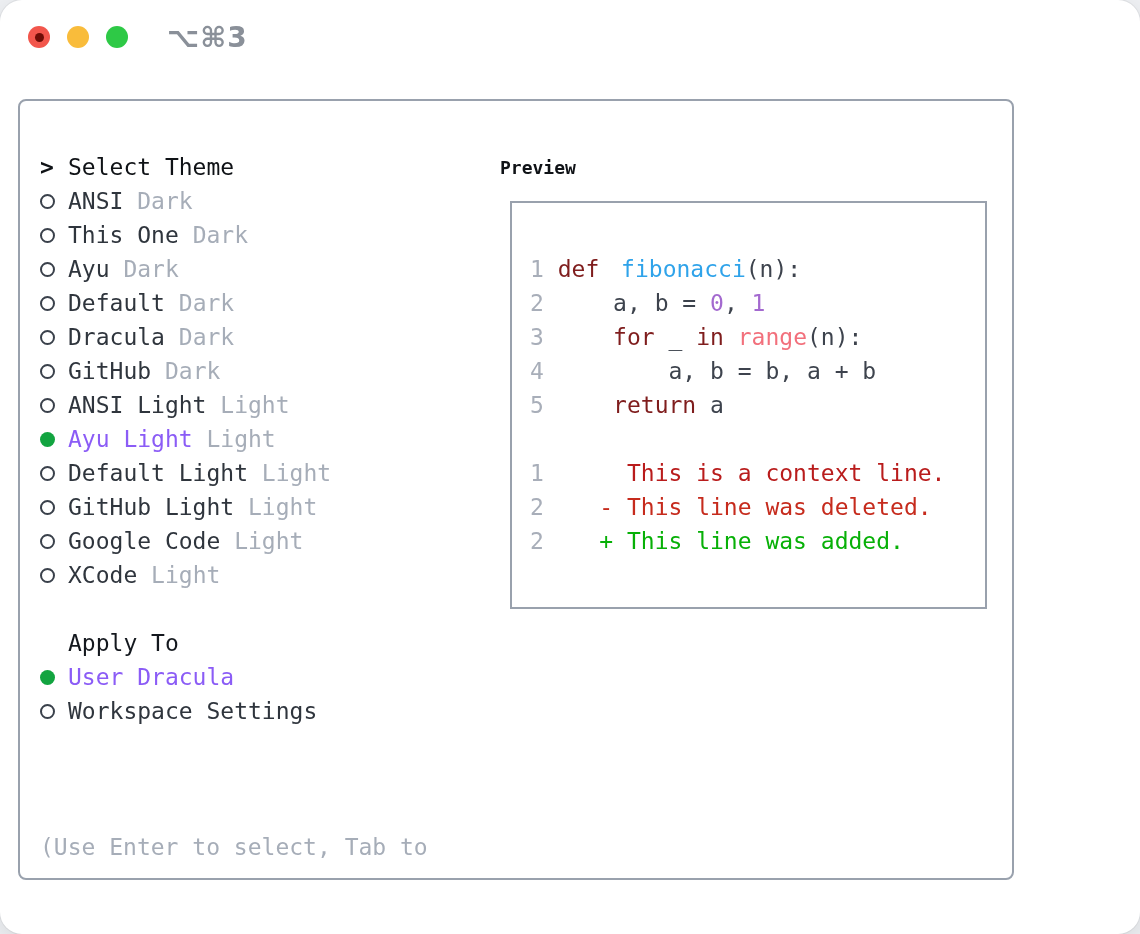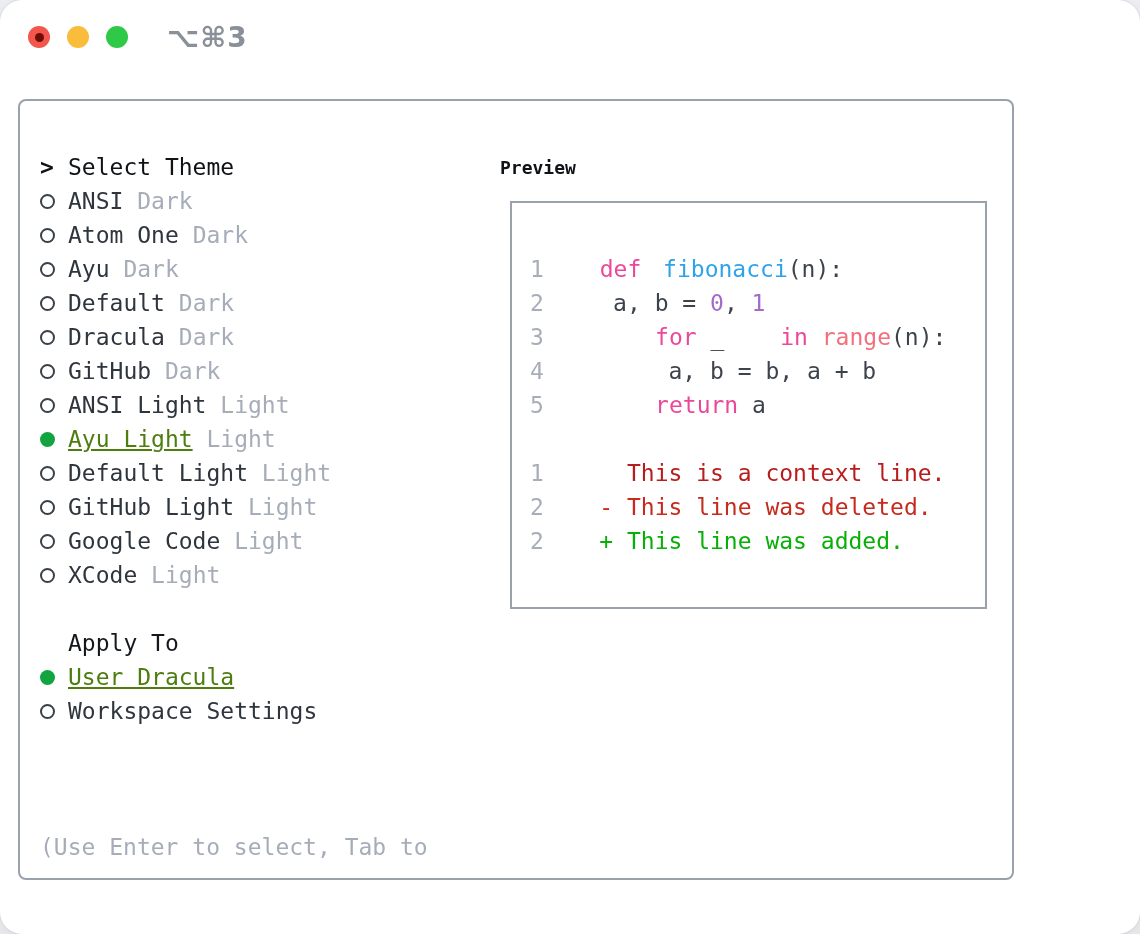--- a/index.html
+++ b/index.html
@@ -39,39 +39,39 @@
   .left-col { position:absolute; left:20px; top:49px; width:450px; }
   .prompt { display:inline-block; width:28px; font-weight:bold; color:#0f1216; }
   .section-title { font-weight:normal; color:#0f1216; }
   .radio-wrap { width:28px; display:flex; align-items:center; }
   .radio {
     width:15px; height:15px; border-radius:50%;
     border:2px solid #3a414b; background:transparent;
   }
   .radio.on { border:none; background:#12a440; }
   .opt-name { color:#2f353d; white-space:pre; }
-  .opt-name.sel { color:#4d7c0f;text-decoration:underline; }
+  .opt-name.sel { color:#8b5cf6; }
   .variant { color:#a6adb8; margin-left:0.602em; white-space:pre; }
   .apply-title { color:#14181e; padding-left:28px; }
   .hint { color:#a6adb8; font-size:23px; line-height:34px; white-space:pre; }
   
   .preview-header {
     position:absolute; left:480px; top:49px; height:34px;
     display:flex; align-items:center;
     font-size:18px; font-weight:bold; color:#0f1216;
   }
   .preview-box {
     position:absolute; left:490px; top:100px; width:477px; height:408px;
     border:2px solid #99a1ad; background:#ffffff;
     padding:49px 0 0 18px; overflow:hidden;
   }
   .code-line { height:34px; display:flex; align-items:center; font-size:23px; white-space:pre; }
   .lineno  { color:#a8aeb9; white-space:pre; }
   .tok-pln { color:#3d434d; }
-  .tok-kw  { color:#ec4899;margin-left:42px; }
+  .tok-kw  { color:#7f1d1d; }
   .tok-fn  { color:#2fa3ea;margin-left:8px; }
   .tok-bi  { color:#f2707c; }
   .tok-num { color:#a369cf; }
   .tok-ctx { color:#b91c1c; }
   .tok-del { color:#c62b1d; }
   .tok-add { color:#07b007; }
 </style>
 </head>
 <body>
 
@@ -99,21 +99,21 @@
             <span class="radio-wrap">
               <span class="radio"></span>
             </span>
             <span class="opt-name">ANSI</span>
             <span class="variant">Dark</span>
           </div>
           <div class="row">
             <span class="radio-wrap">
               <span class="radio"></span>
             </span>
-            <span class="opt-name">Atom One</span>
+            <span class="opt-name">This One</span>
             <span class="variant">Dark</span>
           </div>
           <div class="row">
             <span class="radio-wrap">
               <span class="radio"></span>
             </span>
             <span class="opt-name">Ayu</span>
             <span class="variant">Dark</span>
           </div>
           <div class="row">

